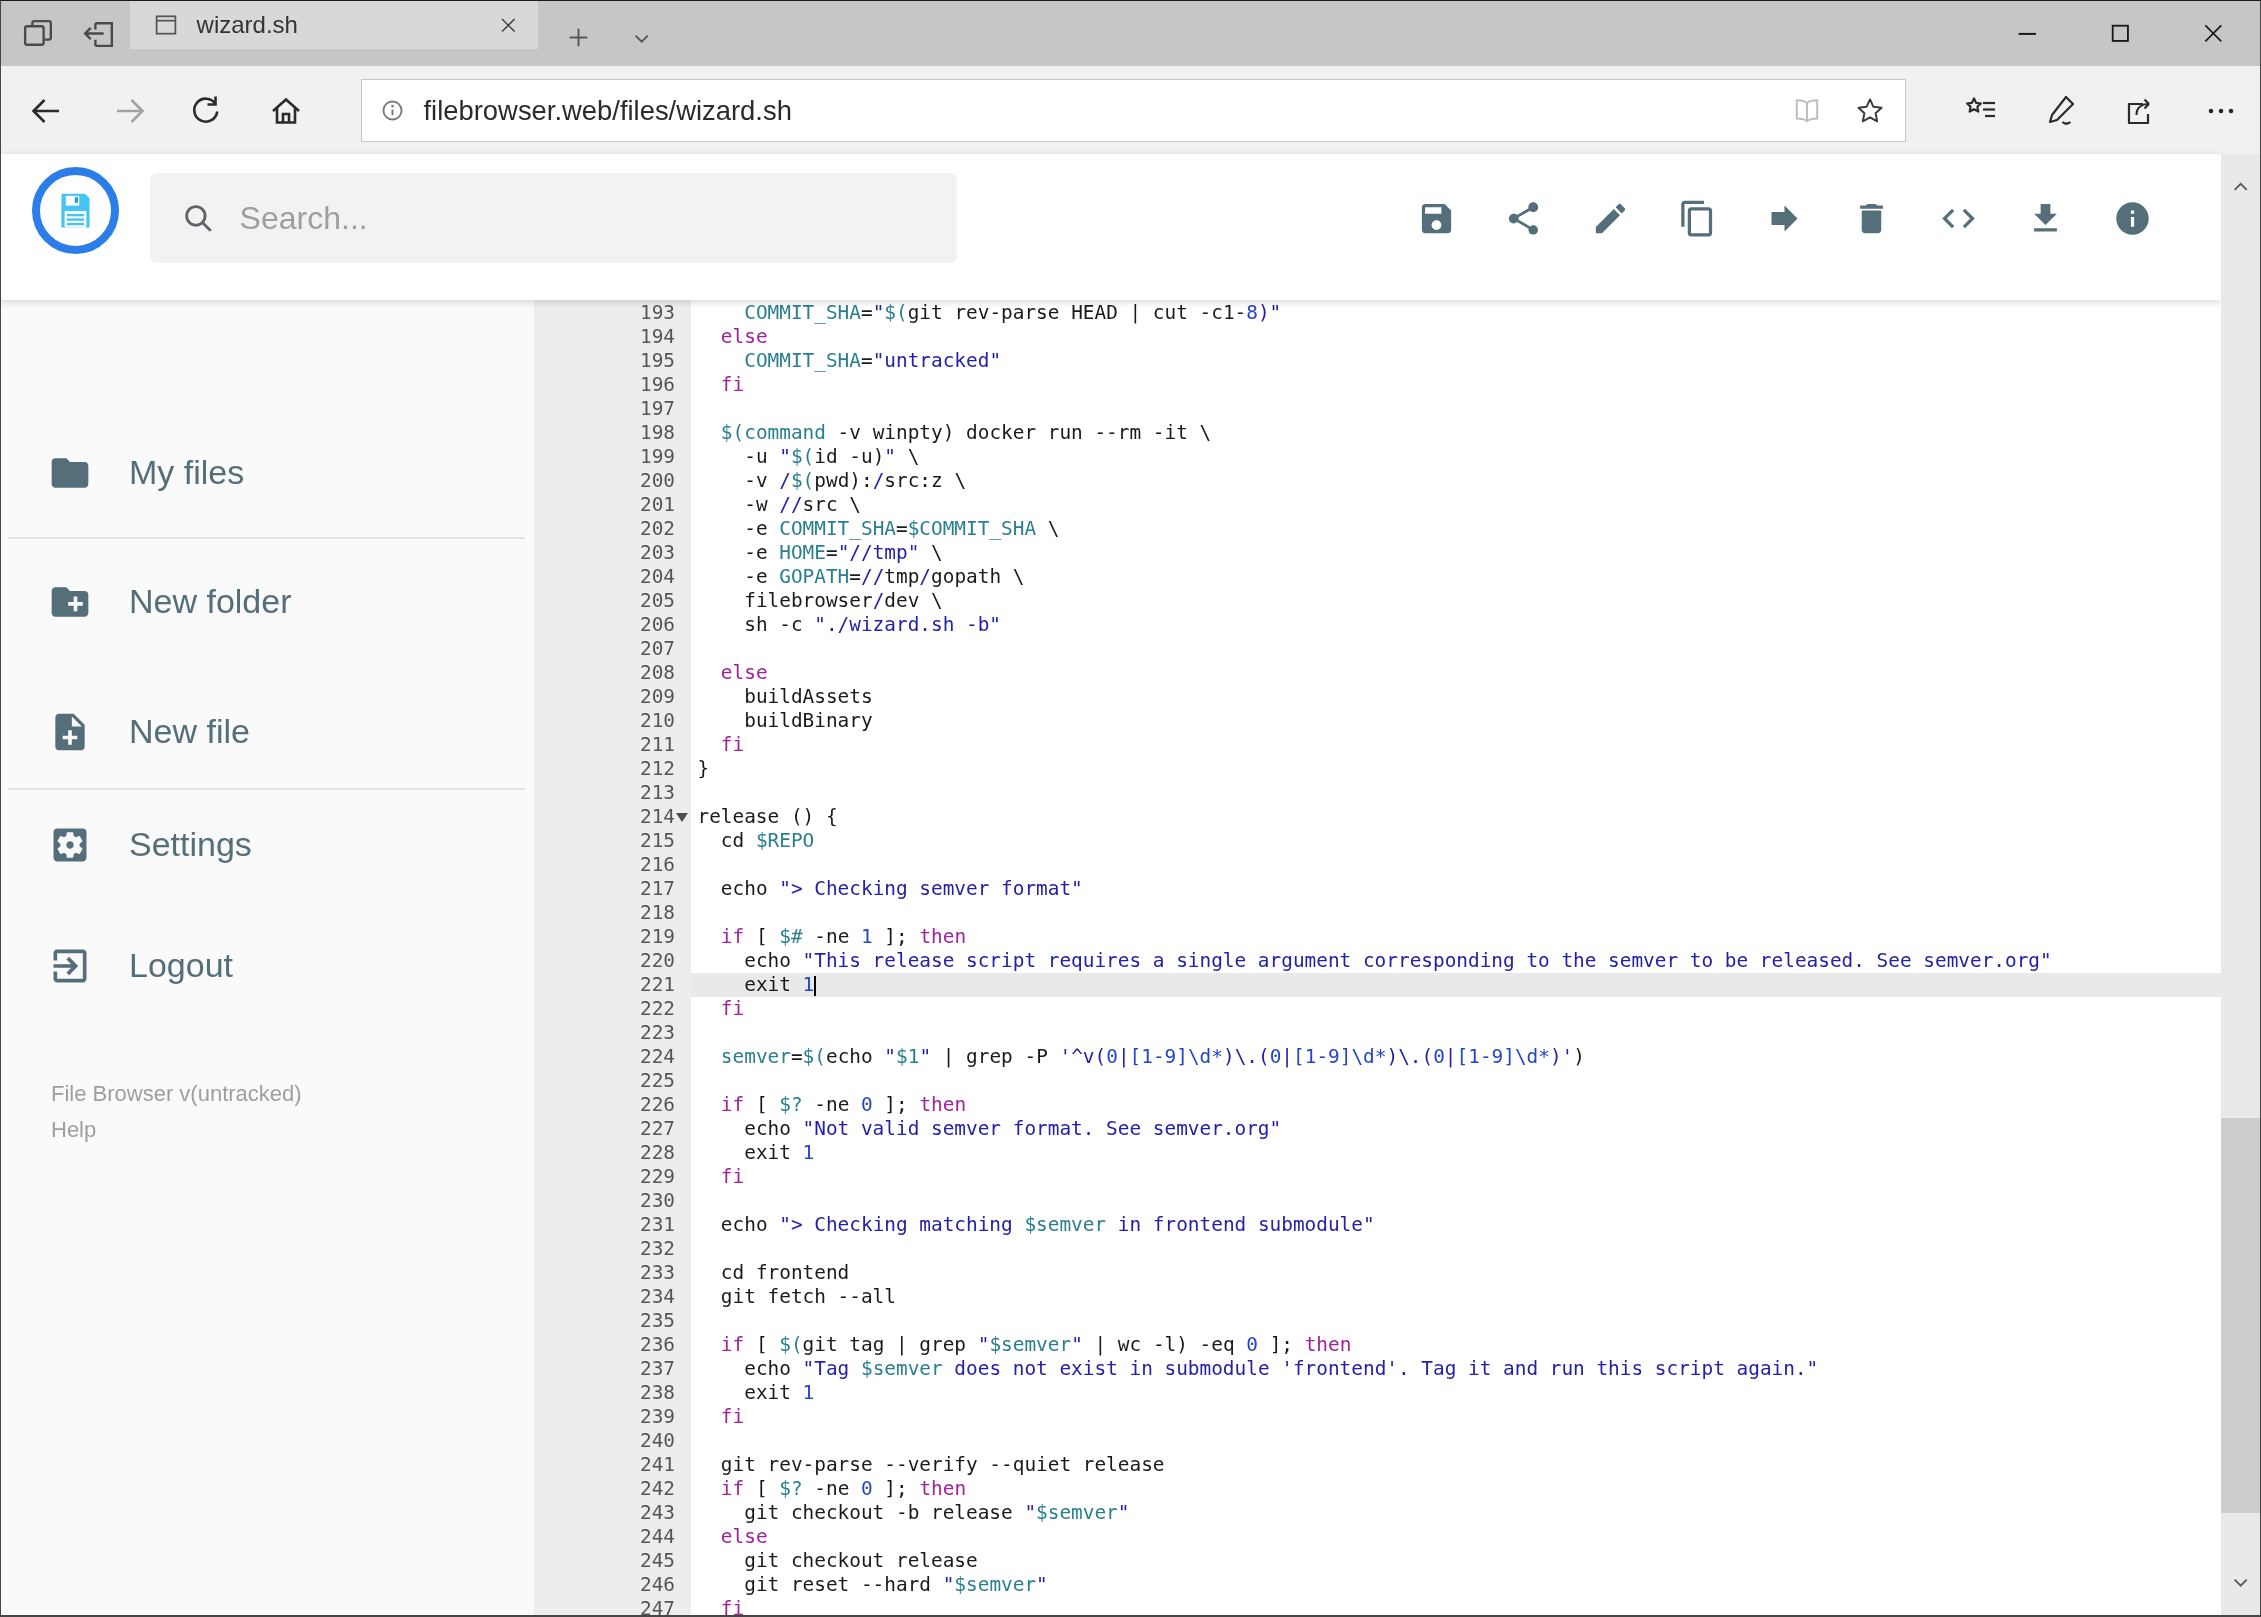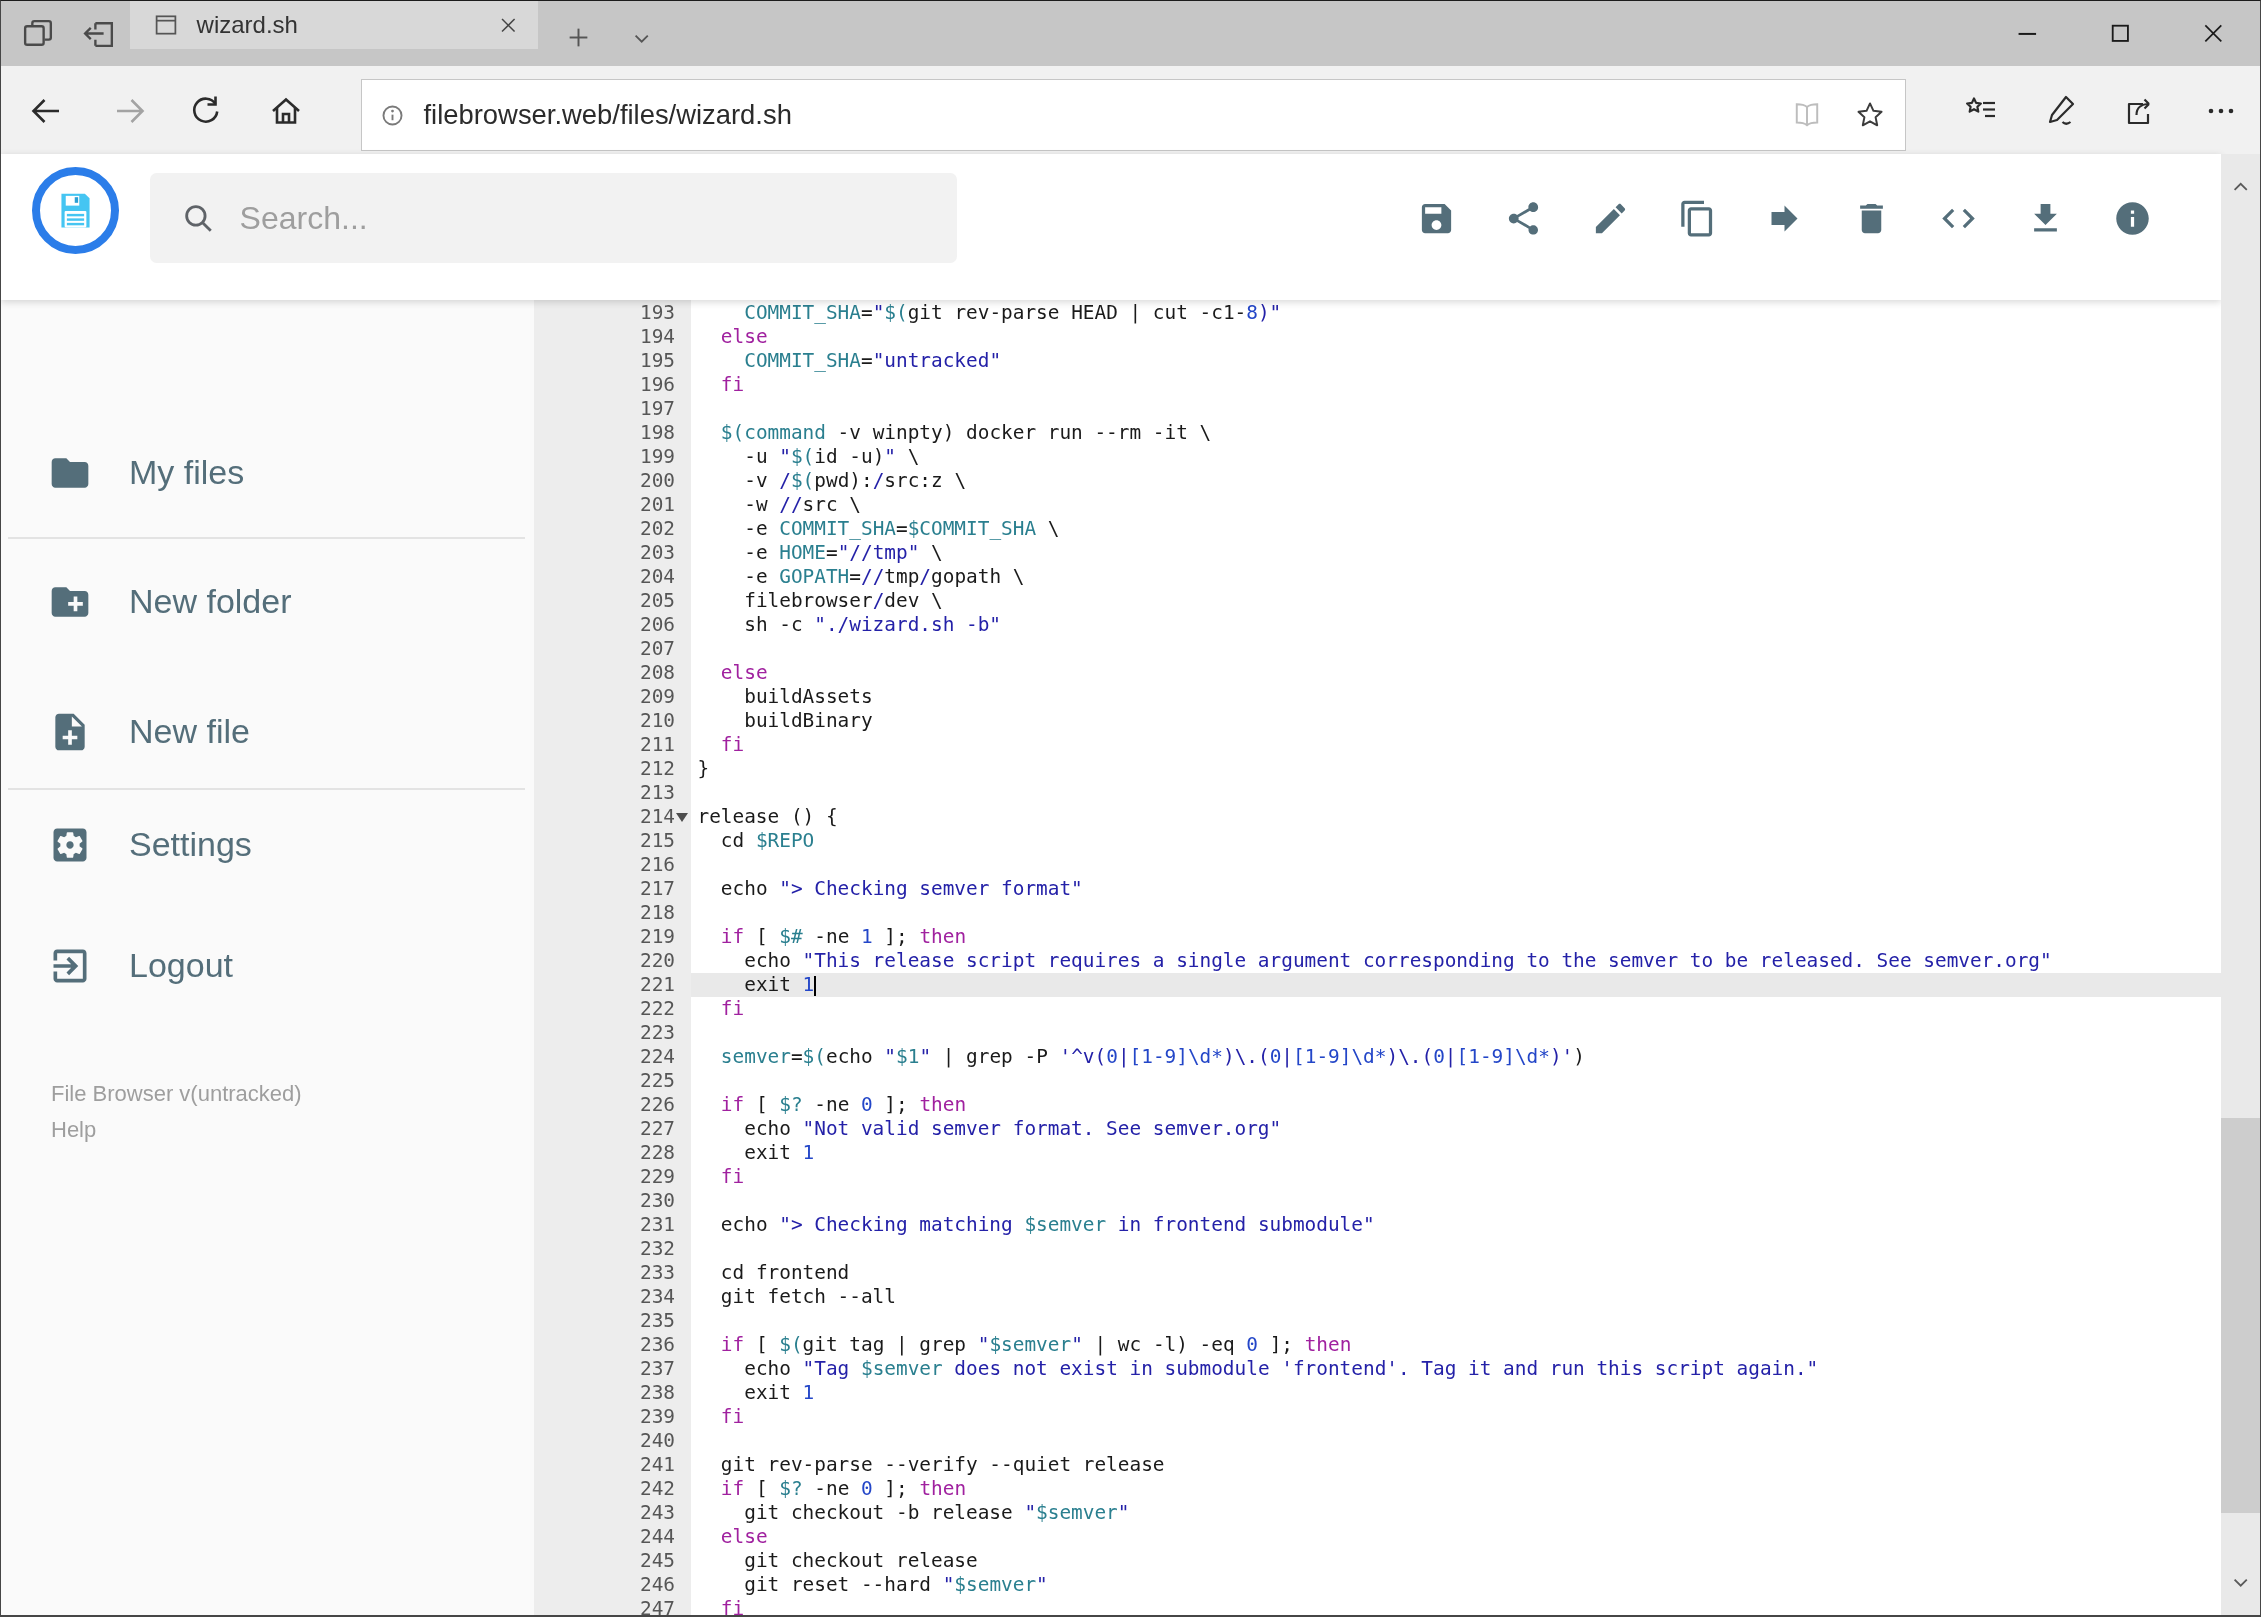--- a/index.html
+++ b/index.html
@@ -15,21 +15,21 @@
   .tb-icon{position:absolute;top:13.7px;width:37px;height:37px;display:flex;align-items:center;justify-content:center;}
   .tab{position:absolute;left:129px;top:0;width:408px;height:48px;background:#d8d8d8;
        display:flex;align-items:center;padding:0 18px 0 22.6px;}
   .tab-title{margin-left:18px;font-size:24px;color:#333;white-space:nowrap;}
   .tab-close{margin-left:auto;display:flex;}
   .win-controls{position:absolute;right:0;top:0;height:65px;display:flex;}
   .win-btn{width:93px;height:65px;display:flex;align-items:center;justify-content:center;}
   
   .navbar{position:absolute;left:0;top:65px;width:100%;height:89px;background:#f1f1f1;}
   .nav-icon{position:absolute;top:27px;width:36px;height:36px;display:flex;align-items:center;justify-content:center;}
-  .urlbar{position:absolute;left:360px;top:13px;width:1545px;height:72px;background:#fff;
+  .urlbar{position:absolute;left:360px;top:13px;width:1545px;height:63px;background:#fff;
           border:1.6px solid #c6c6c6;display:flex;align-items:center;padding:0 19.4px 0 14.5px;}
   .url-text{margin-left:16px;font-size:27.4px;color:#2b2b2b;white-space:nowrap;flex:1;}
   .url-icon{display:flex;margin-left:31px;}
   .right-icon{position:absolute;top:27px;width:36px;height:36px;display:flex;align-items:center;justify-content:center;}
   
   .page{position:absolute;left:0;top:153px;right:0;bottom:0;background:#fff;}
   .appheader{position:absolute;left:0;top:0;right:39px;height:146px;background:#fff;z-index:10;
              box-shadow:0 2.4px 7.3px rgba(0,0,0,.16);padding-left:44px;}
   .logo{position:absolute;left:31px;top:13px;width:87px;height:87px;border-radius:50%;
         border:8px solid var(--accent,#2b7de9);background:#fff;display:flex;align-items:center;justify-content:center;}

